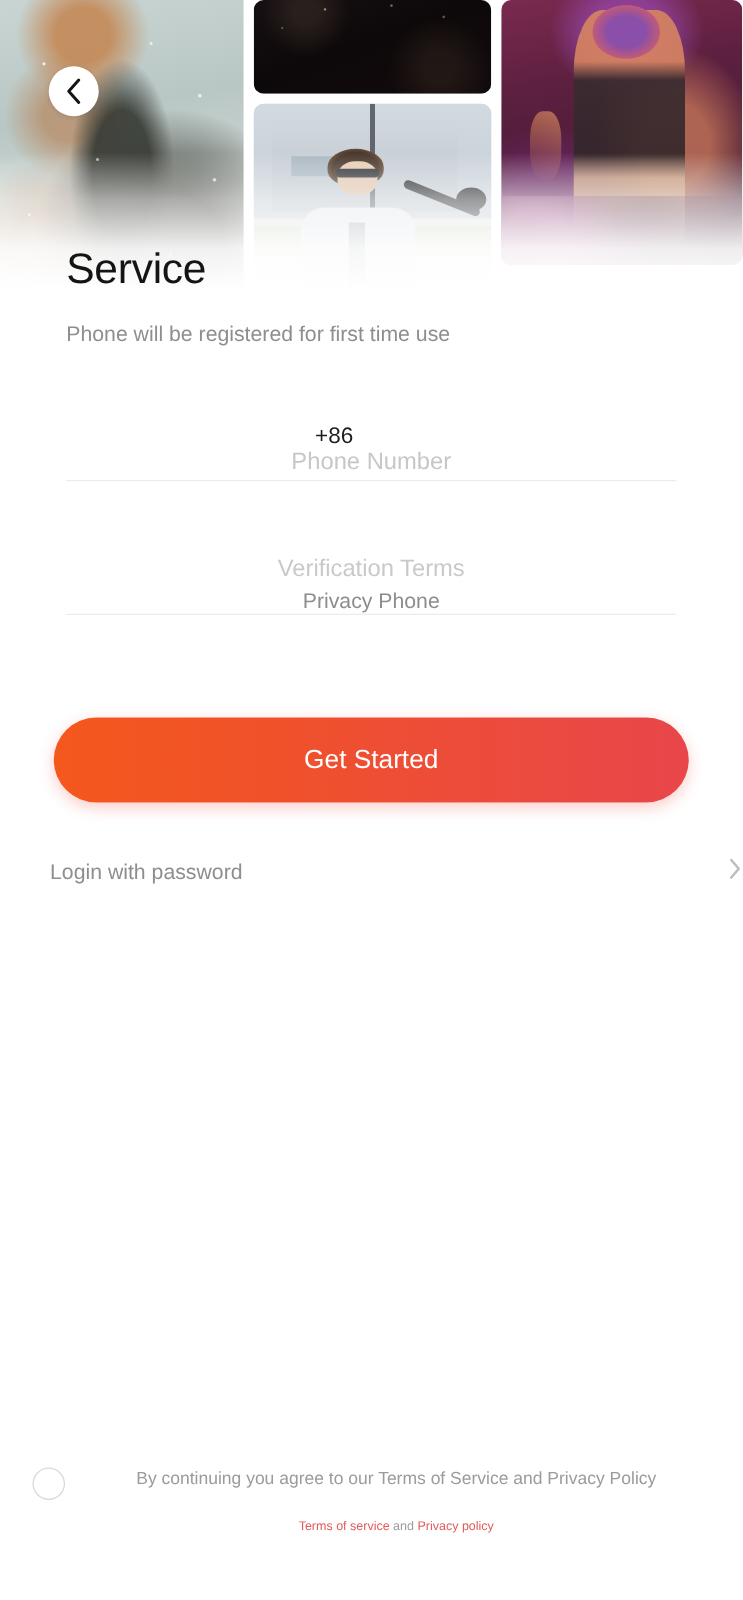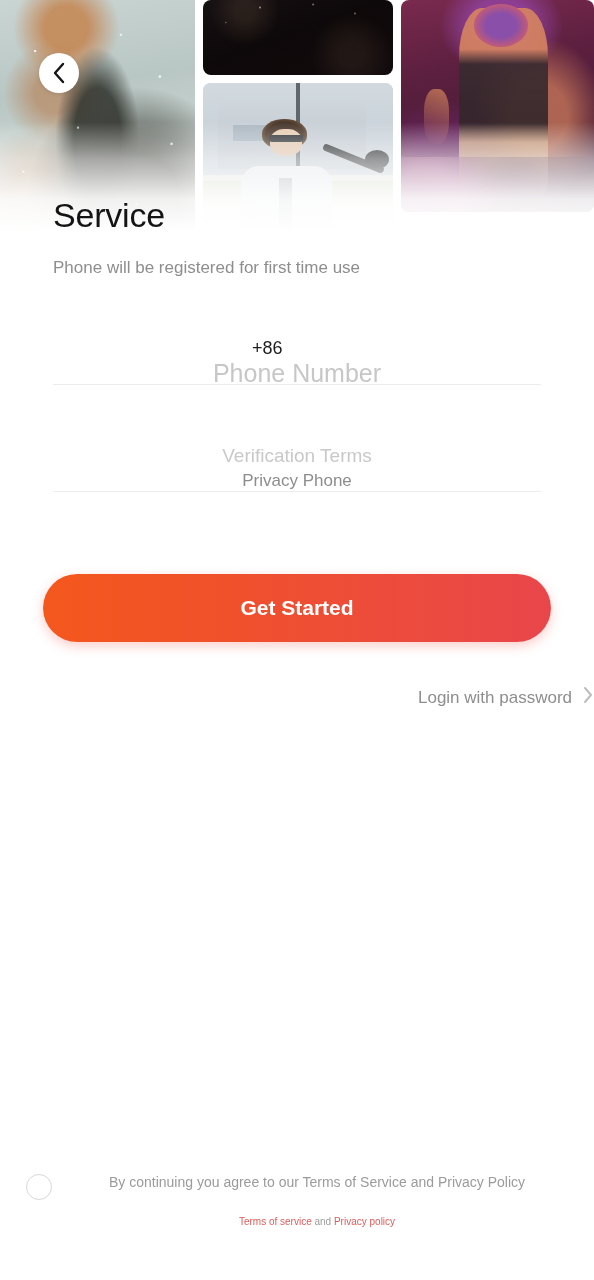--- a/index.html
+++ b/index.html
@@ -125,36 +125,36 @@
       font-weight:400; letter-spacing:-0.2px; z-index:4; }
   .subtitle { position:absolute; left:53px; top:258px; font-size:17px; color:#8e8e8e; font-weight:400; }
 
   
   .field { position:absolute; left:53px; width:488px; }
   .field .row { display:flex; align-items:center; height:46px;flex-direction:column; }
   .field .line { height:1px; background:#ececec; width:100%; }
 
   .field-phone { top:338px; }
   .cc { font-size:18px; color:#1c1c1c; font-weight:400; width:90px; }
-  .ph-input { flex:1; font-size:25px; color:#c7c7c7; }
+  .ph-input { flex:1; font-size:19px; color:#c7c7c7; }
 
   .field-code { top:445px; }
   .code-input { flex:1; font-size:19px; color:#c9c9c9; }
   .verify-link { font-size:17px; color:#8d8d8d; cursor:pointer; white-space:nowrap; }
 
   
   .cta { position:absolute; left:43px; top:574px; width:508px; height:68px;
       border:none; border-radius:34px; cursor:pointer;
       background:linear-gradient(90deg, #f4581d 0%, #f0512a 35%, #ec4b3d 70%, #e8464a 100%);
-      color:#fff; font-size:21px; font-weight:bold; font-family:"Liberation Sans", sans-serif;
+      color:#fff; font-size:21px; font-weight:normal; font-family:"Liberation Sans", sans-serif;
       box-shadow:0 4px 12px rgba(236,76,60,.28); }
 
   
   .pw-link { position:absolute; left:0; top:686px; width:594px;
-      display:flex; align-items:center; justify-content:flex-end; gap:10px; cursor:pointer;padding-left:40px; }
+      display:flex; align-items:center; justify-content:space-between; gap:10px; cursor:pointer;padding-left:40px; }
   .pw-link span { font-size:17px; color:#8e8e8e; }
 
   
   .terms { position:absolute; left:0; top:1172px; width:594px; padding:0 26px;
       display:flex; align-items:flex-start; gap:14px; }
   .tick { width:26px; height:26px; border:1px solid #d8d8d8; border-radius:50%;
       flex:0 0 26px; margin-top:2px; cursor:pointer; background:#fff; }
   .terms-text { flex:1; text-align:center; line-height:1.55; }
   .terms-line1 { font-size:14px; color:#9b9b9b; }
   .terms-line2 { font-size:10px; color:#9b9b9b;margin-top:20px; }

